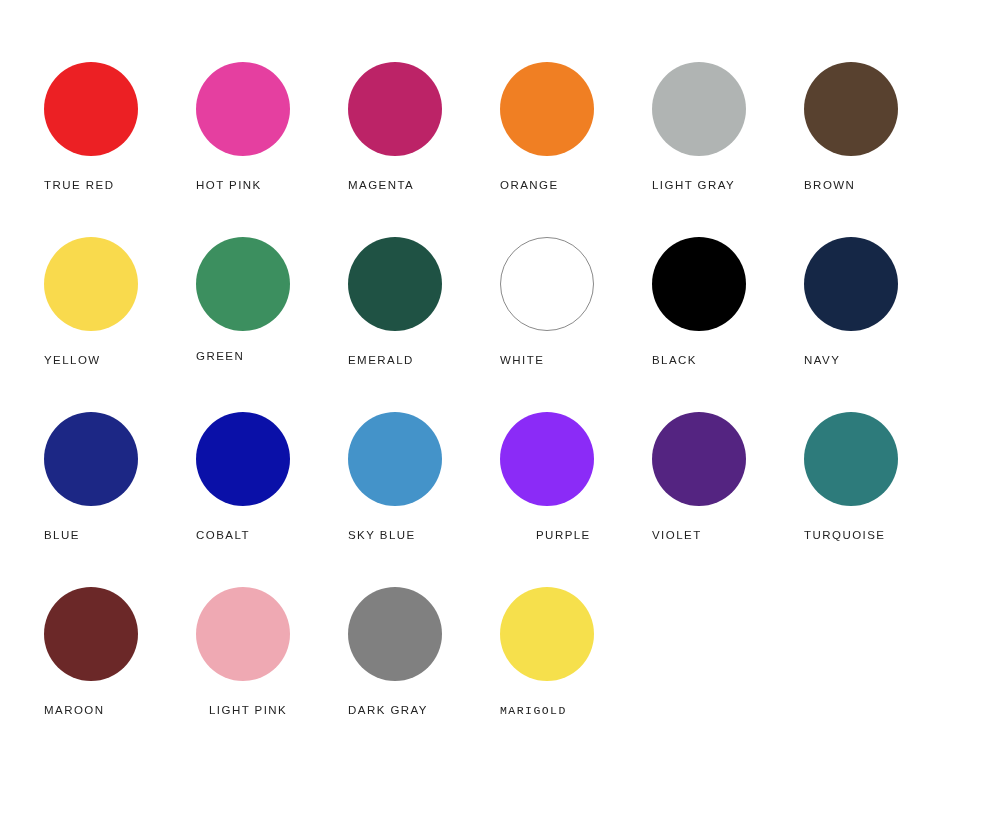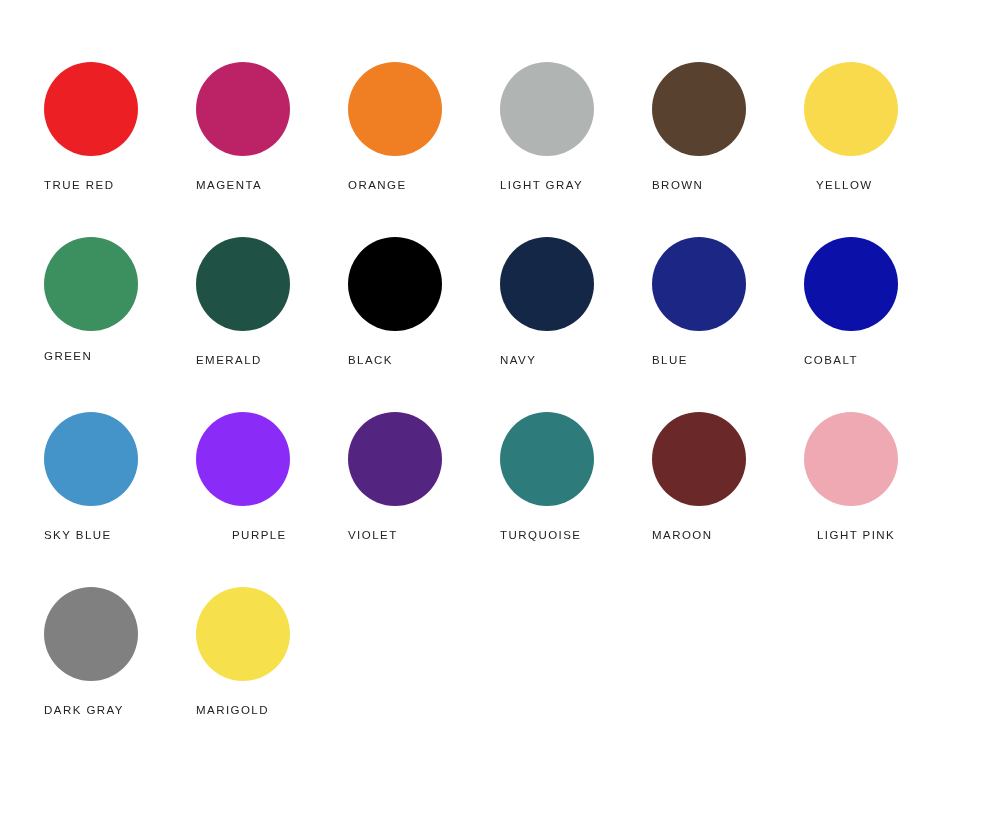--- a/index.html
+++ b/index.html
@@ -67,46 +67,54 @@
 </head>
 <body>
 
 <div id="swatch-board" style="background: rgb(255, 255, 255);">
   <div class="swatch-grid">
       <div class="swatch-cell">
         <div class="swatch-dot" style="background: rgb(236, 32, 36);"></div>
         <div class="swatch-label" style="color: rgb(34, 34, 34);">TRUE RED</div>
       </div>
       <div class="swatch-cell">
+        <div class="swatch-dot" style="background: rgb(229, 63, 160);"></div>
+        <div class="swatch-label" style="color: rgb(34, 34, 34);">HOT PINK</div>
+      </div>
+      <div class="swatch-cell">
         <div class="swatch-dot" style="background: rgb(188, 35, 103);"></div>
         <div class="swatch-label" style="color: rgb(34, 34, 34);">MAGENTA</div>
       </div>
       <div class="swatch-cell">
         <div class="swatch-dot" style="background: rgb(240, 127, 35);"></div>
         <div class="swatch-label" style="color: rgb(34, 34, 34);">ORANGE</div>
       </div>
       <div class="swatch-cell">
         <div class="swatch-dot" style="background: rgb(176, 180, 179);"></div>
         <div class="swatch-label" style="color: rgb(34, 34, 34);">LIGHT GRAY</div>
       </div>
       <div class="swatch-cell">
         <div class="swatch-dot" style="background: rgb(88, 65, 47);"></div>
         <div class="swatch-label" style="color: rgb(34, 34, 34);">BROWN</div>
       </div>
       <div class="swatch-cell">
         <div class="swatch-dot" style="background: rgb(249, 218, 77);"></div>
-        <div class="swatch-label" style="color: rgb(34, 34, 34); margin-left: 12px;">YELLOW</div>
+        <div class="swatch-label" style="color: rgb(34, 34, 34);">YELLOW</div>
       </div>
       <div class="swatch-cell">
         <div class="swatch-dot" style="background: rgb(60, 143, 95);"></div>
         <div class="swatch-label" style="color: rgb(34, 34, 34); margin-top: 20px;">GREEN</div>
       </div>
       <div class="swatch-cell">
         <div class="swatch-dot" style="background: rgb(31, 82, 68);"></div>
         <div class="swatch-label" style="color: rgb(34, 34, 34);">EMERALD</div>
+      </div>
+      <div class="swatch-cell">
+        <div class="swatch-dot" style="background: rgb(255, 255, 255); border: 1px solid rgb(138, 138, 138);"></div>
+        <div class="swatch-label" style="color: rgb(34, 34, 34);">WHITE</div>
       </div>
       <div class="swatch-cell">
         <div class="swatch-dot" style="background: rgb(0, 0, 0);"></div>
         <div class="swatch-label" style="color: rgb(34, 34, 34); margin-top: 24px;">BLACK</div>
       </div>
       <div class="swatch-cell">
         <div class="swatch-dot" style="background: rgb(21, 39, 70);"></div>
         <div class="swatch-label" style="color: rgb(34, 34, 34);">NAVY</div>
       </div>
       <div class="swatch-cell">
@@ -140,16 +148,16 @@
       <div class="swatch-cell">
         <div class="swatch-dot" style="background: rgb(239, 169, 179);"></div>
         <div class="swatch-label" style="color: rgb(34, 34, 34); padding-left: 13px;">LIGHT PINK</div>
       </div>
       <div class="swatch-cell">
         <div class="swatch-dot" style="background: rgb(128, 128, 128);"></div>
         <div class="swatch-label" style="color: rgb(34, 34, 34);">DARK GRAY</div>
       </div>
       <div class="swatch-cell">
         <div class="swatch-dot" style="background: rgb(246, 224, 76);"></div>
-        <div class="swatch-label" style="color: rgb(34, 34, 34);">MARIGOLD</div>
+        <div class="swatch-label" style="color: rgb(34, 34, 34); font-family: Liberation Mono, monospace;">MARIGOLD</div>
       </div>
     </div>
 </div>
 
 </body></html>

